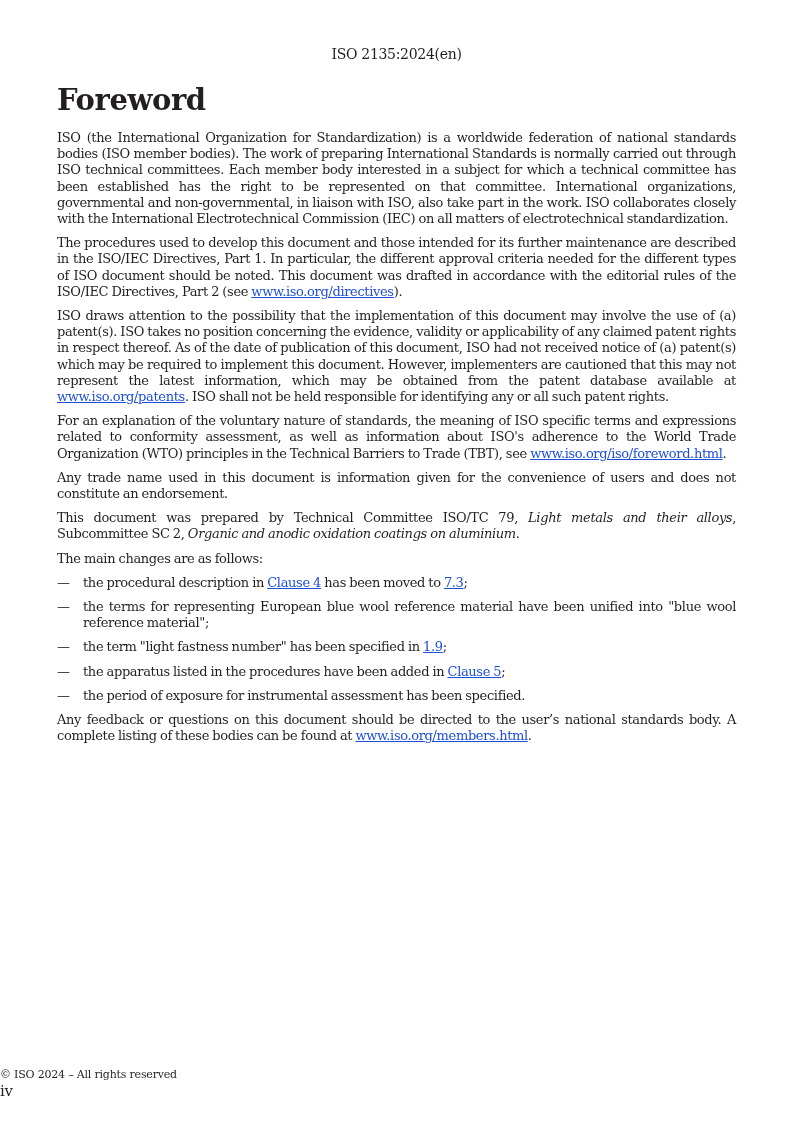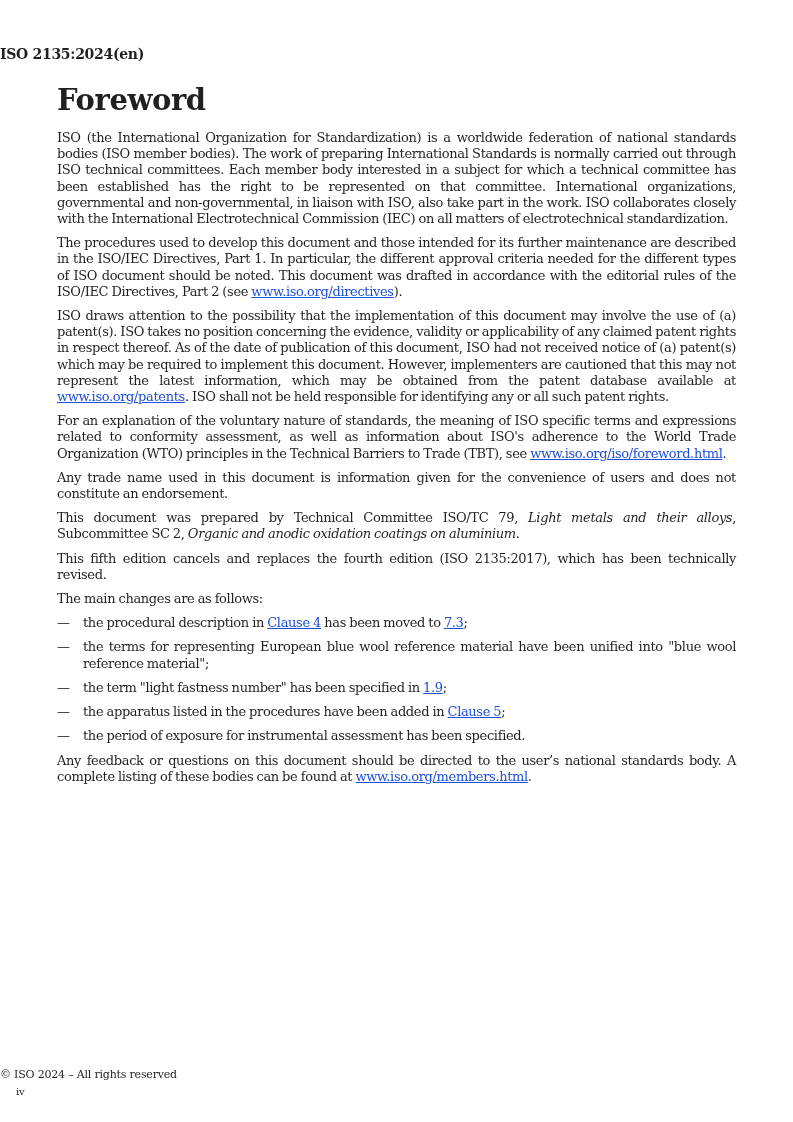--- a/index.html
+++ b/index.html
@@ -2,43 +2,43 @@
 <html><head>
   <meta charset="utf-8">
   <style>
     html, body { margin: 0; padding: 0; background: #ffffff; }
     body {
       width: 793px; height: 1122px; position: relative; overflow: hidden;
       font-family: "DejaVu Serif", "Liberation Serif", serif;
       color: #231f20;
     }
     .doc-id {
-      position: absolute; top: 46px; left: 0; width: 793px; 
-      font-weight: bold; font-size: 14px; letter-spacing: -0.3px;
+      position: absolute; top: 46px; left: 0; width: 793px; text-align: center;
+      font-weight: normal; font-size: 14px; letter-spacing: -0.3px;
     }
     .title {
       position: absolute; top: 83px; left: 57px; margin: 0;
       font-size: 29px; font-weight: bold; letter-spacing: -0.4px;
     }
     .content {
       position: absolute; top: 130px; left: 57px; width: 679px;
       font-size: 13px; line-height: 16.2px; letter-spacing: -0.35px;
       word-spacing: -0.5px;
     }
     .content p { margin: 0 0 8px 0; text-align: justify; }
     .content a { color: #1d4ed8; text-decoration: underline; }
     .content i { font-style: italic; }
     ul.changes { list-style: none; margin: 0; padding: 0; }
     ul.changes li { position: relative; padding-left: 26px; margin: 0 0 8px 0; text-align: justify; }
     ul.changes li .dash { position: absolute; left: 0; top: 0; }
     .footer {
       position: absolute; top: 1066px; left: 0; width: 793px; 
       font-size: 11px; line-height: 17px; letter-spacing: -0.2px;
     }
-    .page-num { font-size: 10px; padding-left: 16px; }
+    .page-num { font-size: 15px; }
   </style>
 </head>
 <body>
 
 <div class="doc-id">ISO 2135:2024(en)</div>
 
 <h1 class="title">Foreword</h1>
 
 <div class="content">
   <p>ISO (the International Organization for Standardization) is a worldwide federation of national standards bodies (ISO member bodies). The work of preparing International Standards is normally carried out through ISO technical committees. Each member body interested in a subject for which a technical committee has been established has the right to be represented on that committee. International organizations, governmental and non-governmental, in liaison with ISO, also take part in the work. ISO collaborates closely with the International Electrotechnical Commission (IEC) on all matters of electrotechnical standardization.</p>
@@ -46,21 +46,20 @@
   <p><span>The procedures used to develop this document and those intended for its further maintenance are described in the ISO/IEC Directives, Part 1. In particular, the different approval criteria needed for the different types of ISO document should be noted. This document was drafted in accordance with the editorial rules of the ISO/IEC Directives, Part 2 (see </span><a href="#">www.iso.org/directives</a><span>).</span></p>
 
   <p><span>ISO draws attention to the possibility that the implementation of this document may involve the use of (a) patent(s). ISO takes no position concerning the evidence, validity or applicability of any claimed patent rights in respect thereof. As of the date of publication of this document, ISO had not received notice of (a) patent(s) which may be required to implement this document. However, implementers are cautioned that this may not represent the latest information, which may be obtained from the patent database available at </span><a href="#">www.iso.org/patents</a><span>. ISO shall not be held responsible for identifying any or all such patent rights.</span></p>
 
   <p><span>For an explanation of the voluntary nature of standards, the meaning of ISO specific terms and expressions related to conformity assessment, as well as information about ISO's adherence to the World Trade Organization (WTO) principles in the Technical Barriers to Trade (TBT), see </span><a href="#">www.iso.org/iso/foreword.html</a><span>.</span></p>
 
   <p>Any trade name used in this document is information given for the convenience of users and does not constitute an endorsement.</p>
 
   <p><span>This document was prepared by Technical Committee ISO/TC 79, </span><i>Light metals and their alloys</i><span>, Subcommittee SC 2, </span><i>Organic and anodic oxidation coatings on aluminium</i><span>.</span></p>
 
-  <p>This fifth edition cancels and replaces the fourth edition (ISO 2135:2017), which has been technically revised.</p>
 
   <p>The main changes are as follows:</p>
 
   <ul class="changes">
     <li><span class="dash">—</span><span>the procedural description in </span><a href="#">Clause 4</a><span> has been moved to </span><a href="#">7.3</a><span>;</span></li>
     <li><span class="dash">—</span><span>the terms for representing European blue wool reference material have been unified into "blue wool reference material";</span></li>
     <li><span class="dash">—</span><span>the term "light fastness number" has been specified in </span><a href="#">1.9</a><span>;</span></li>
     <li><span class="dash">—</span><span>the apparatus listed in the procedures have been added in </span><a href="#">Clause 5</a><span>;</span></li>
     <li><span class="dash">—</span><span>the period of exposure for instrumental assessment has been specified.</span></li>
   </ul>

